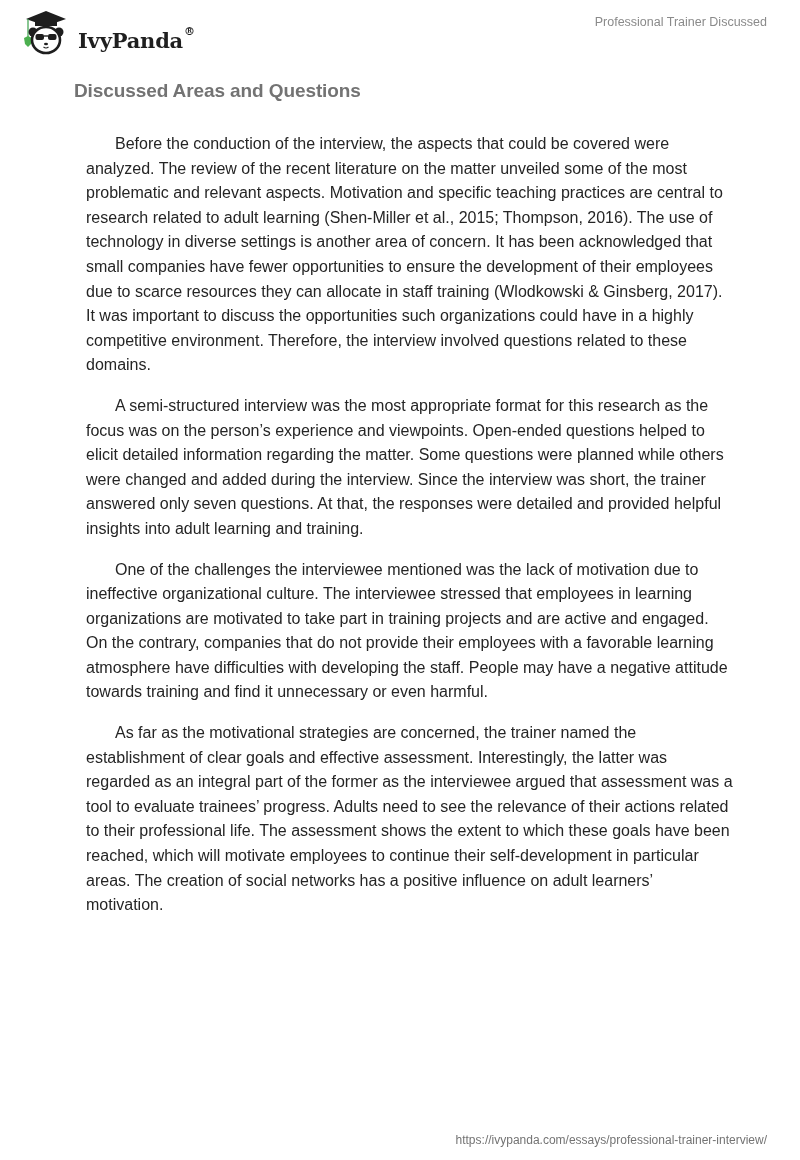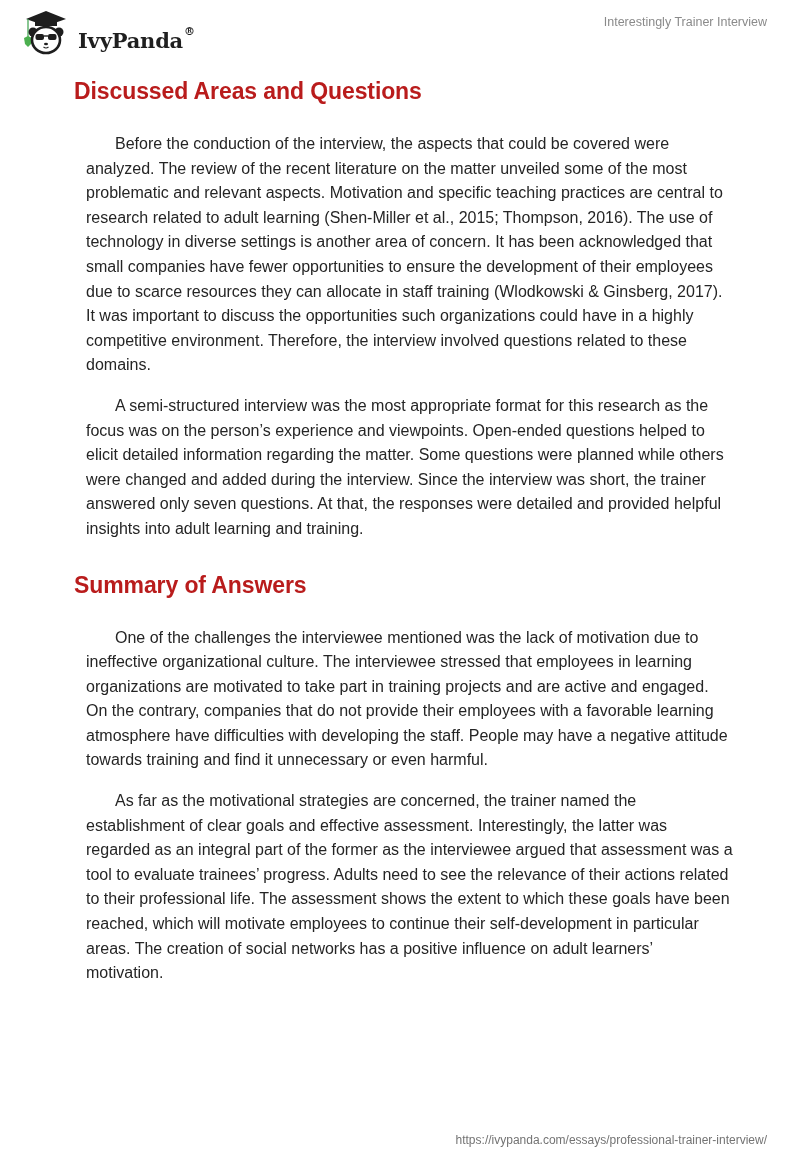--- a/index.html
+++ b/index.html
@@ -58,23 +58,23 @@
     }
     .content {
       position: absolute;
       left: 74px;
       top: 72px;
       width: 660px;
     }
     h2 {
       font-family: "Liberation Sans", sans-serif;
       font-weight: bold;
-      font-size: 23px;
+      font-size: 19px;
       line-height: 38px;
-      color: #b91c1c;
+      color: #737373;
       margin: 0 0 22px 0;
       letter-spacing: -0.1px;
     }
     h2.second {
       margin-top: 24px;
     }
     p {
       margin: 0 0 16px 12px;
       font-size: 16px;
       line-height: 24.6px;
@@ -109,26 +109,25 @@
 
       <rect x="17.5" y="26" width="8.5" height="6" rx="2" fill="#1e1e1e"></rect>
       <rect x="30" y="26" width="8.5" height="6" rx="2" fill="#1e1e1e"></rect>
       <line x1="26" y1="28" x2="30" y2="28" stroke="#1e1e1e" stroke-width="1.4"></line>
 
       <ellipse cx="28" cy="36" rx="2" ry="1.3" fill="#1e1e1e"></ellipse>
       <path d="M25.5,39 Q28,41 30.5,39" stroke="#1e1e1e" stroke-width="1.1" fill="none"></path>
     </svg>
     <span class="logo-text"><span>IvyPanda</span><span class="logo-reg">®</span></span>
   </div>
-  <div class="doc-title">Interestingly Trainer Interview</div>
+  <div class="doc-title">Professional Trainer Discussed</div>
 </div>
 
 <div class="content">
   <h2>Discussed Areas and Questions</h2>
   <p>Before the conduction of the interview, the aspects that could be covered were analyzed. The review of the recent literature on the matter unveiled some of the most problematic and relevant aspects. Motivation and specific teaching practices are central to research related to adult learning (Shen-Miller et al., 2015; Thompson, 2016). The use of technology in diverse settings is another area of concern. It has been acknowledged that small companies have fewer opportunities to ensure the development of their employees due to scarce resources they can allocate in staff training (Wlodkowski &amp; Ginsberg, 2017). It was important to discuss the opportunities such organizations could have in a highly competitive environment. Therefore, the interview involved questions related to these domains.</p>
   <p>A semi-structured interview was the most appropriate format for this research as the focus was on the person’s experience and viewpoints. Open-ended questions helped to elicit detailed information regarding the matter. Some questions were planned while others were changed and added during the interview. Since the interview was short, the trainer answered only seven questions. At that, the responses were detailed and provided helpful insights into adult learning and training.</p>
 
-  <h2 class="second">Summary of Answers</h2>
   <p>One of the challenges the interviewee mentioned was the lack of motivation due to ineffective organizational culture. The interviewee stressed that employees in learning organizations are motivated to take part in training projects and are active and engaged. On the contrary, companies that do not provide their employees with a favorable learning atmosphere have difficulties with developing the staff. People may have a negative attitude towards training and find it unnecessary or even harmful.</p>
   <p>As far as the motivational strategies are concerned, the trainer named the establishment of clear goals and effective assessment. Interestingly, the latter was regarded as an integral part of the former as the interviewee argued that assessment was a tool to evaluate trainees’ progress. Adults need to see the relevance of their actions related to their professional life. The assessment shows the extent to which these goals have been reached, which will motivate employees to continue their self-development in particular areas. The creation of social networks has a positive influence on adult learners’ motivation.</p>
 </div>
 
 <div class="footer-url">https://ivypanda.com/essays/professional-trainer-interview/</div>
 
 </body></html>

